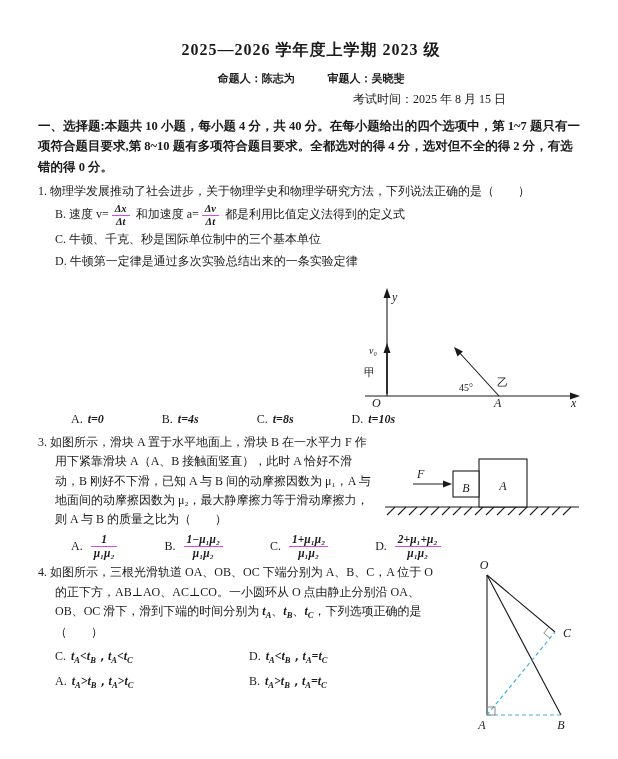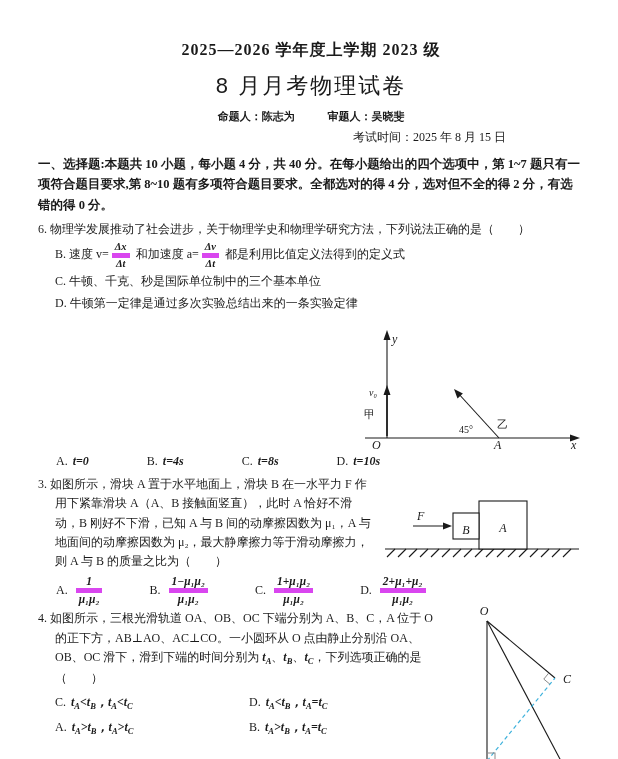--- a/index.html
+++ b/index.html
@@ -19,25 +19,25 @@
   .q{font-size:12px;line-height:1.62;margin-bottom:3px;}
   .q::after{content:"";display:block;clear:both;}
   .stem{padding-left:17px;text-indent:-17px;}
   .opt{margin-left:17px;margin-top:2px;}
   .lab{margin-right:5px;}
   .bi{font-weight:bold;font-style:italic;}
   sub{font-size:8.5px;}
 
   .frac{display:inline-flex;flex-direction:column;text-align:center;vertical-align:middle;
         margin:0 3px;font-size:10.5px;line-height:1.15;}
-  .frac .num{border-bottom:5px solid #d946ef;padding:0 3px;}
+  .frac .num{border-bottom:1px solid #d946ef;padding:0 3px;}
   .frac .den{padding:0 3px;}
   .fracbig{font-size:11.5px;}
 
-  .optrow{display:flex;align-items:center;margin-left:18px;margin-top:3px;}
+  .optrow{display:flex;align-items:center;margin-left:33px;margin-top:3px;}
   .optrow .opt2{margin-right:58px;white-space:nowrap;}
   .clearR{clear:right;}
   .q3opt{display:inline-flex;align-items:center;margin-right:44px;white-space:nowrap;}
   .q4row{display:flex;margin-left:17px;margin-top:4px;}
   .q4row .q4opt{width:252px;white-space:nowrap;}
 
   .fig{float:right;}
   .fig2{margin:12px 0 2px 8px;}
   .fig3{margin:12px 0 0 8px;}
   .fig4{margin:-6px 0 0 6px;}
@@ -52,33 +52,32 @@
   svg .dash{stroke:#3fb2dc;stroke-dasharray:4 3;stroke-width:1.2;}
   svg .ra{stroke:#8a8a8a;stroke-width:1;fill:none;}
   svg .thick{stroke-width:1.6;}
 </style>
 </head>
 <body>
 
 <div class="page">
 
   <div class="t1">2025—2026 学年度上学期 2023 级</div>
-  <div class="t2">8 月月考物理试卷</div>
 
   <div class="persons">
     <span>命题人：陈志为</span>
     <span>审题人：吴晓斐</span>
   </div>
 
   <div class="examtime">考试时间：2025 年 8 月 15 日</div>
 
   <div class="intro">一、选择题:本题共 10 小题，每小题 4 分，共 40 分。在每小题给出的四个选项中，第 1~7 题只有一项符合题目要求,第 8~10 题有多项符合题目要求。全都选对的得 4 分，选对但不全的得 2 分，有选错的得 0 分。</div>
 
   <div class="q">
-    <div class="stem">6. 物理学发展推动了社会进步，关于物理学史和物理学研究方法，下列说法正确的是（　　）</div>
+    <div class="stem">1. 物理学发展推动了社会进步，关于物理学史和物理学研究方法，下列说法正确的是（　　）</div>
     <div class="opt">
       <span>B. 速度 v=</span><span class="frac bi">
           <span class="num">Δx</span>
           <span class="den">Δt</span>
         </span><span> 和加速度 a=</span><span class="frac bi">
           <span class="num">Δv</span>
           <span class="den">Δt</span>
         </span><span> 都是利用比值定义法得到的定义式</span>
     </div>
     <div class="opt">C. 牛顿、千克、秒是国际单位制中的三个基本单位</div>

